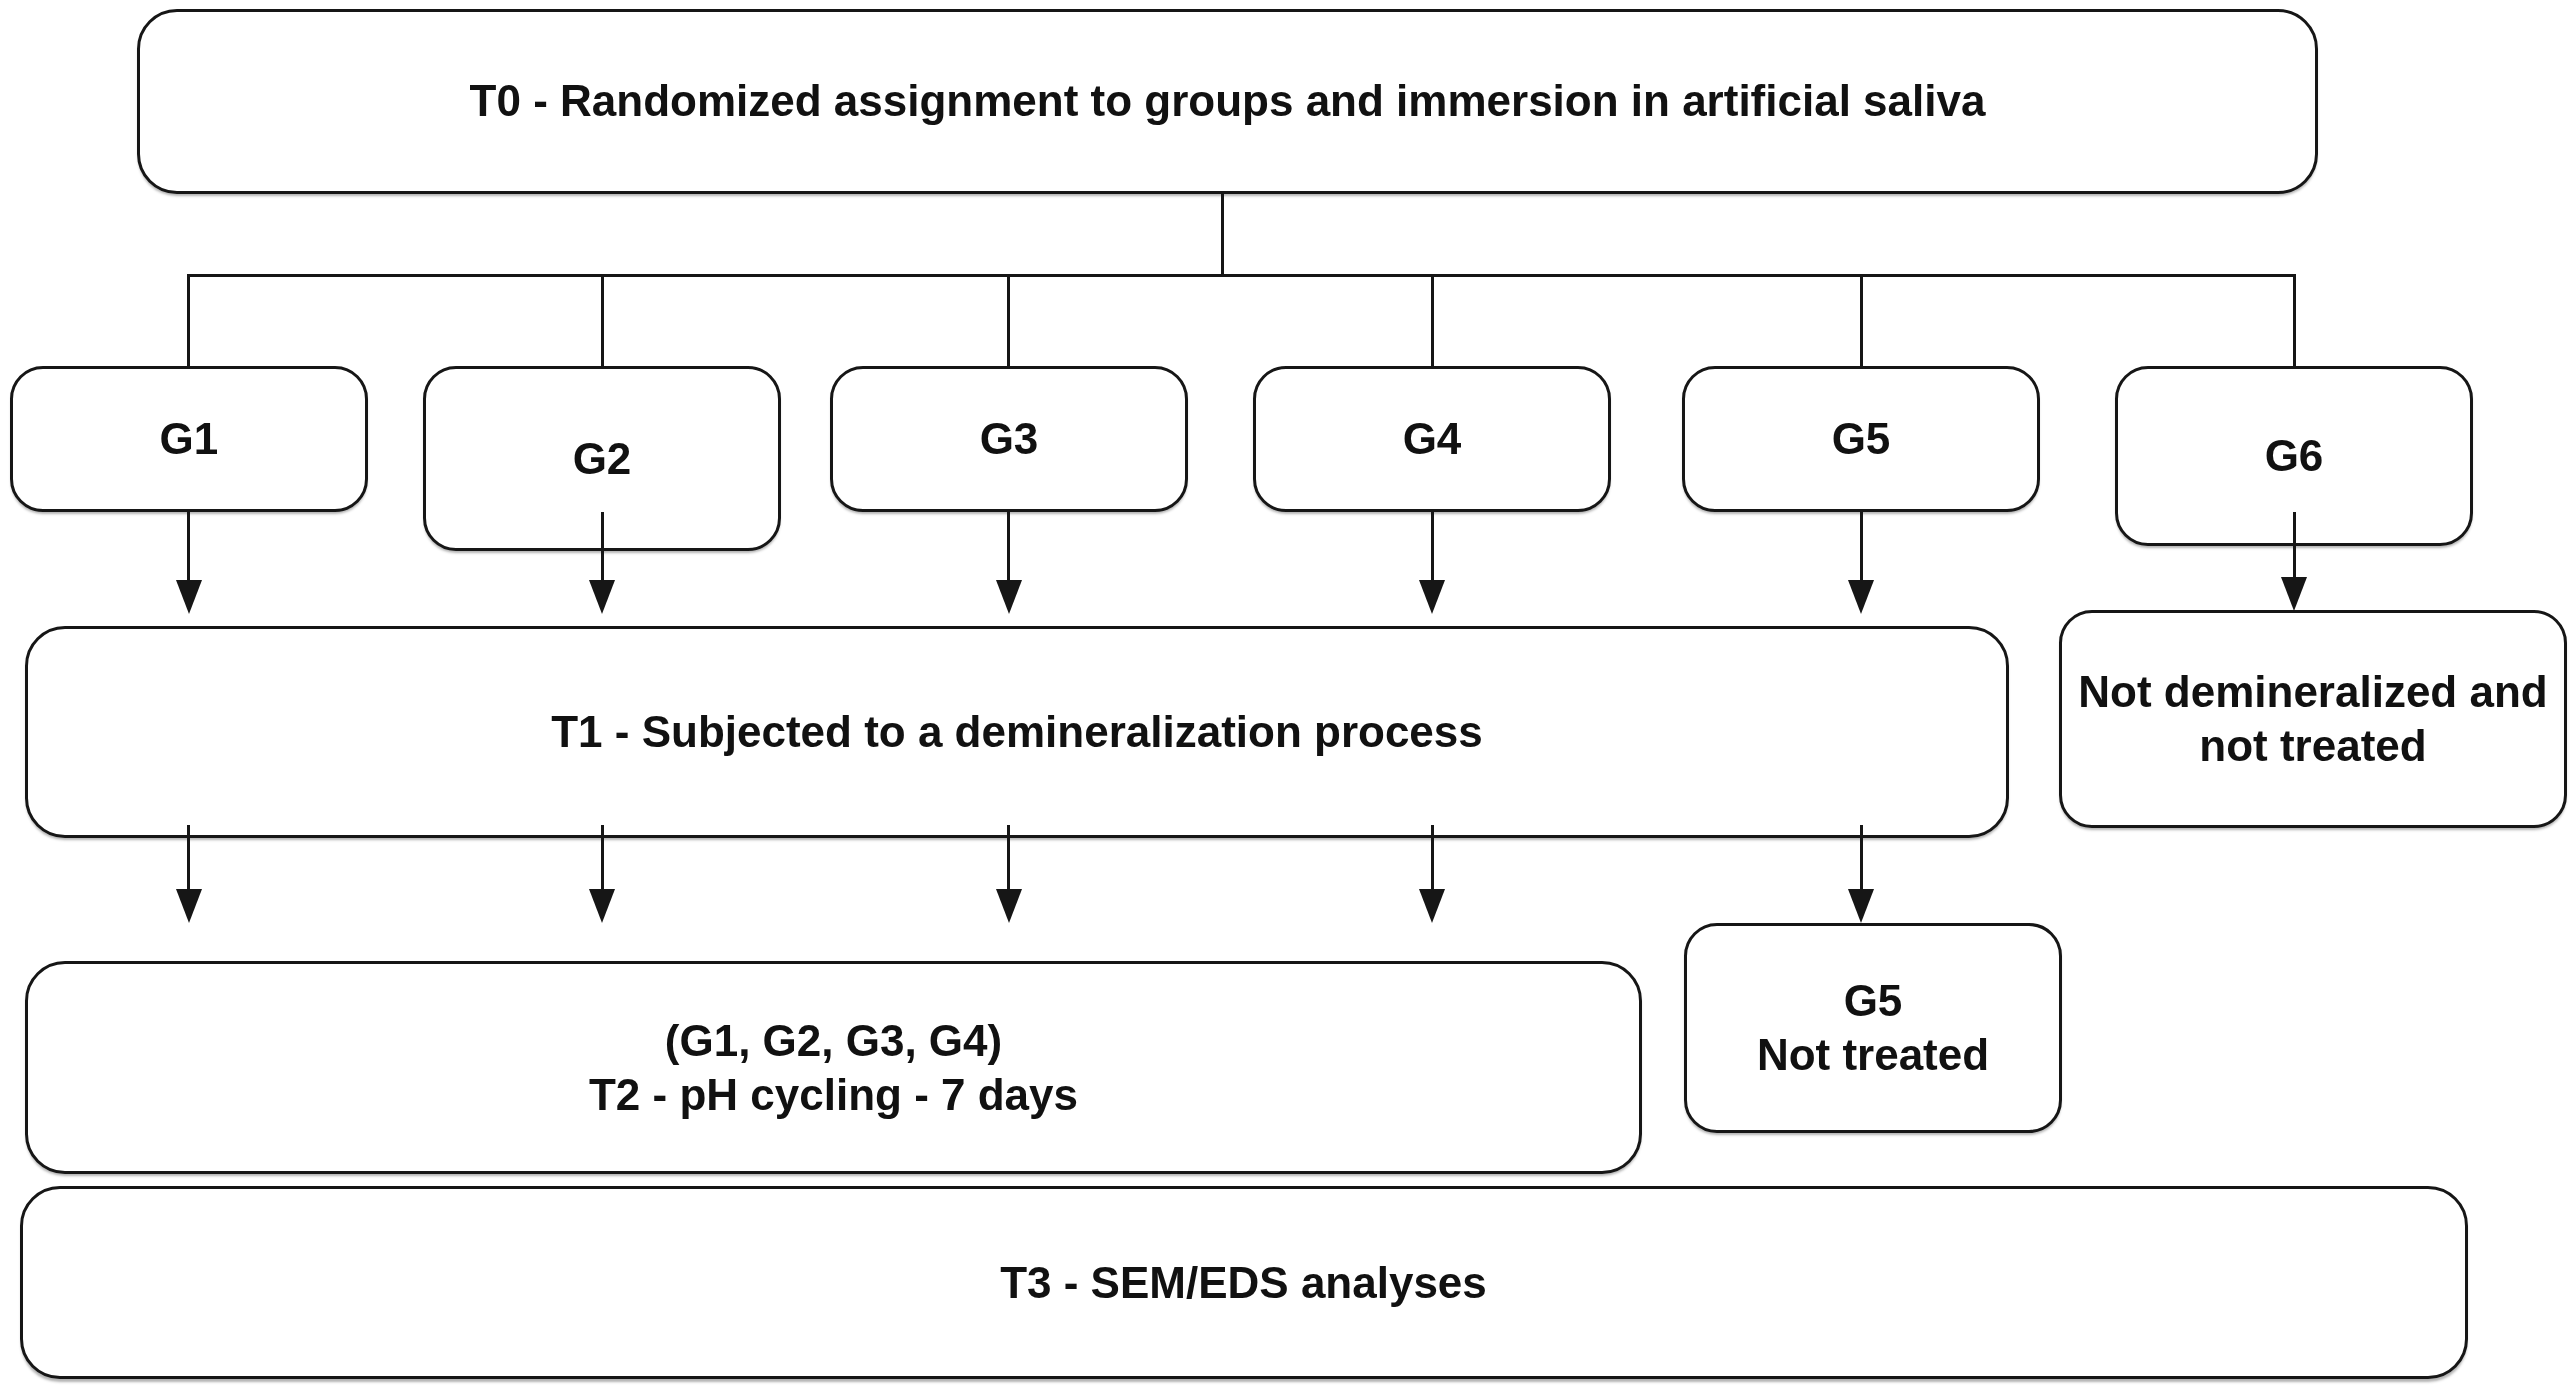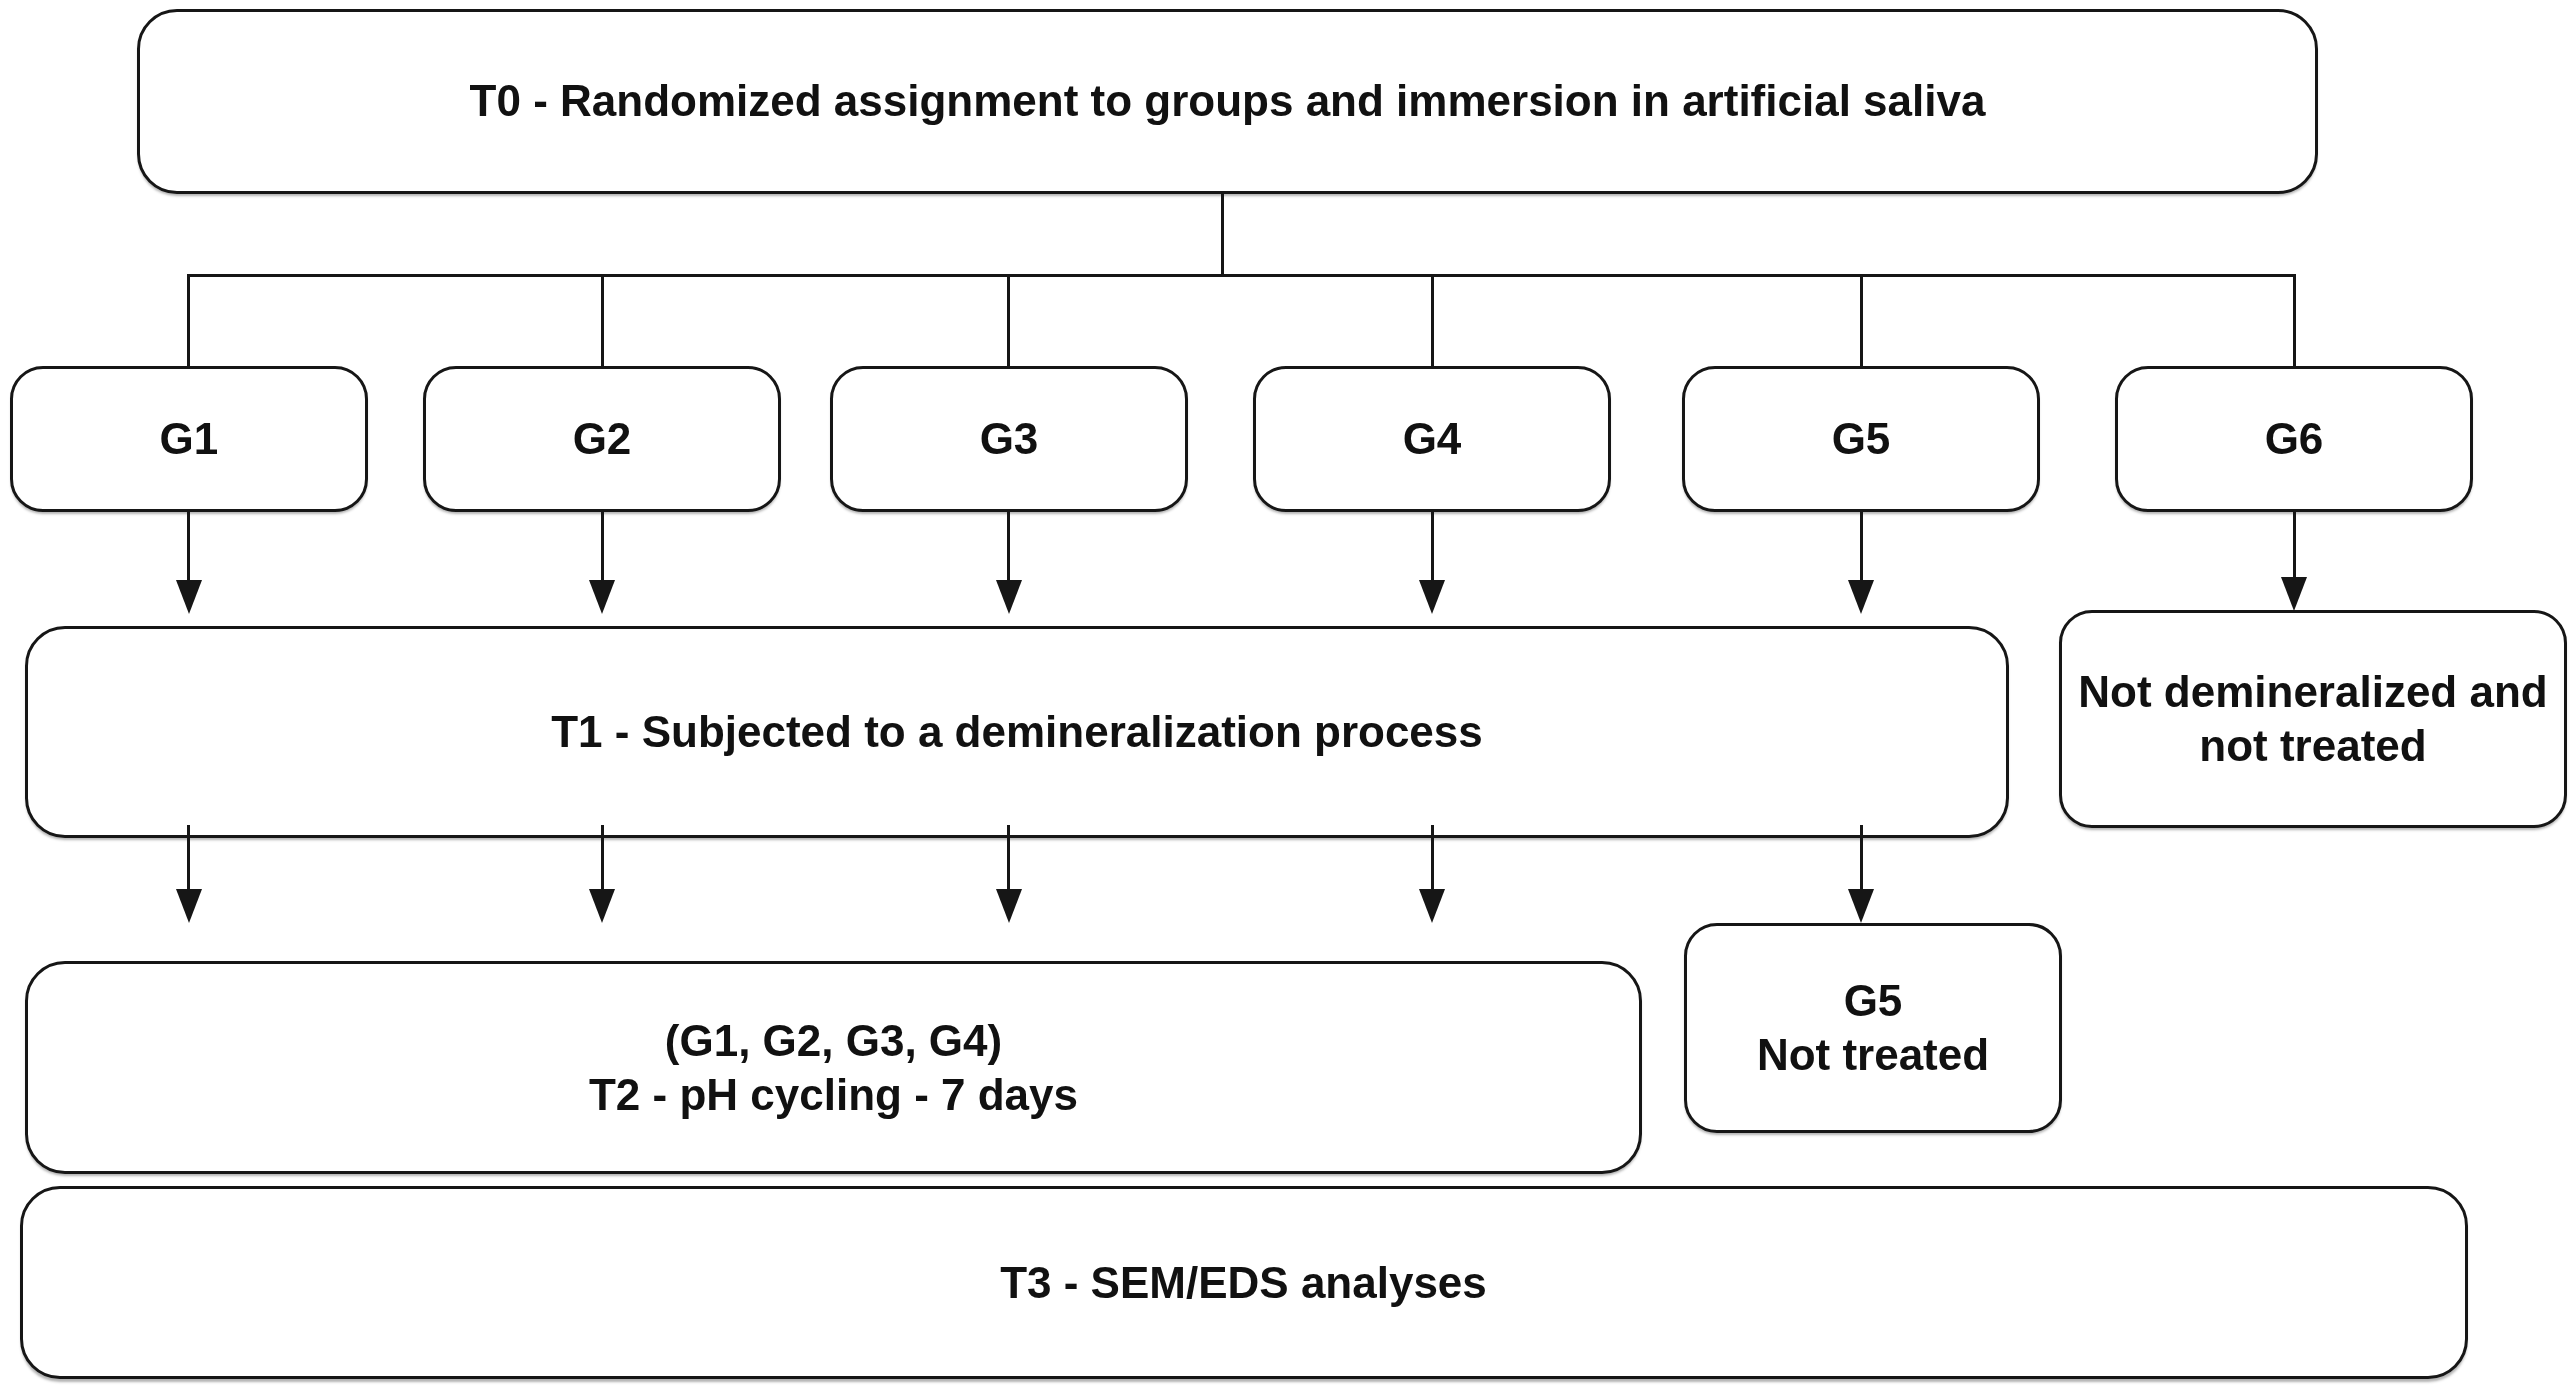--- a/index.html
+++ b/index.html
@@ -43,33 +43,33 @@
   <div class="line" style="left:187px;top:274px;width:3.3px;height:94px;"></div>
   <div class="line" style="left:601px;top:274px;width:3.3px;height:94px;"></div>
   <div class="line" style="left:1007px;top:274px;width:3.3px;height:94px;"></div>
   <div class="line" style="left:1431px;top:274px;width:3.3px;height:94px;"></div>
   <div class="line" style="left:1860px;top:274px;width:3.3px;height:94px;"></div>
   <div class="line" style="left:2293px;top:274px;width:3.3px;height:94px;"></div>
 
   <div class="box r-sm" style="left:9.8px;top:366px;width:358px;height:146px;">
     <span>G1</span>
   </div>
-  <div class="box r-sm" style="left:423px;top:366px;width:358px;height:146px;text-align:right;">
+  <div class="box r-sm" style="left:423px;top:366px;width:358px;height:185px;text-align:right;">
     <span>G2</span>
   </div>
   <div class="box r-sm" style="left:830px;top:366px;width:358px;height:146px;">
     <span>G3</span>
   </div>
   <div class="box r-sm" style="left:1253px;top:366px;width:358px;height:146px;">
     <span>G4</span>
   </div>
   <div class="box r-sm" style="left:1682px;top:366px;width:358px;height:146px;">
     <span>G5</span>
   </div>
-  <div class="box r-sm" style="left:2115px;top:366px;width:358px;height:146px;">
+  <div class="box r-sm" style="left:2115px;top:366px;width:358px;height:180px;">
     <span>G6</span>
   </div>
 
   <div class="line" style="left:187px;top:512px;width:3.3px;height:69px;"></div>
   <div class="arrowhead" style="left:176px;top:580px;"></div>
   <div class="line" style="left:601px;top:512px;width:3.3px;height:69px;"></div>
   <div class="arrowhead" style="left:589px;top:580px;"></div>
   <div class="line" style="left:1007px;top:512px;width:3.3px;height:69px;"></div>
   <div class="arrowhead" style="left:996px;top:580px;"></div>
   <div class="line" style="left:1431px;top:512px;width:3.3px;height:69px;"></div>

